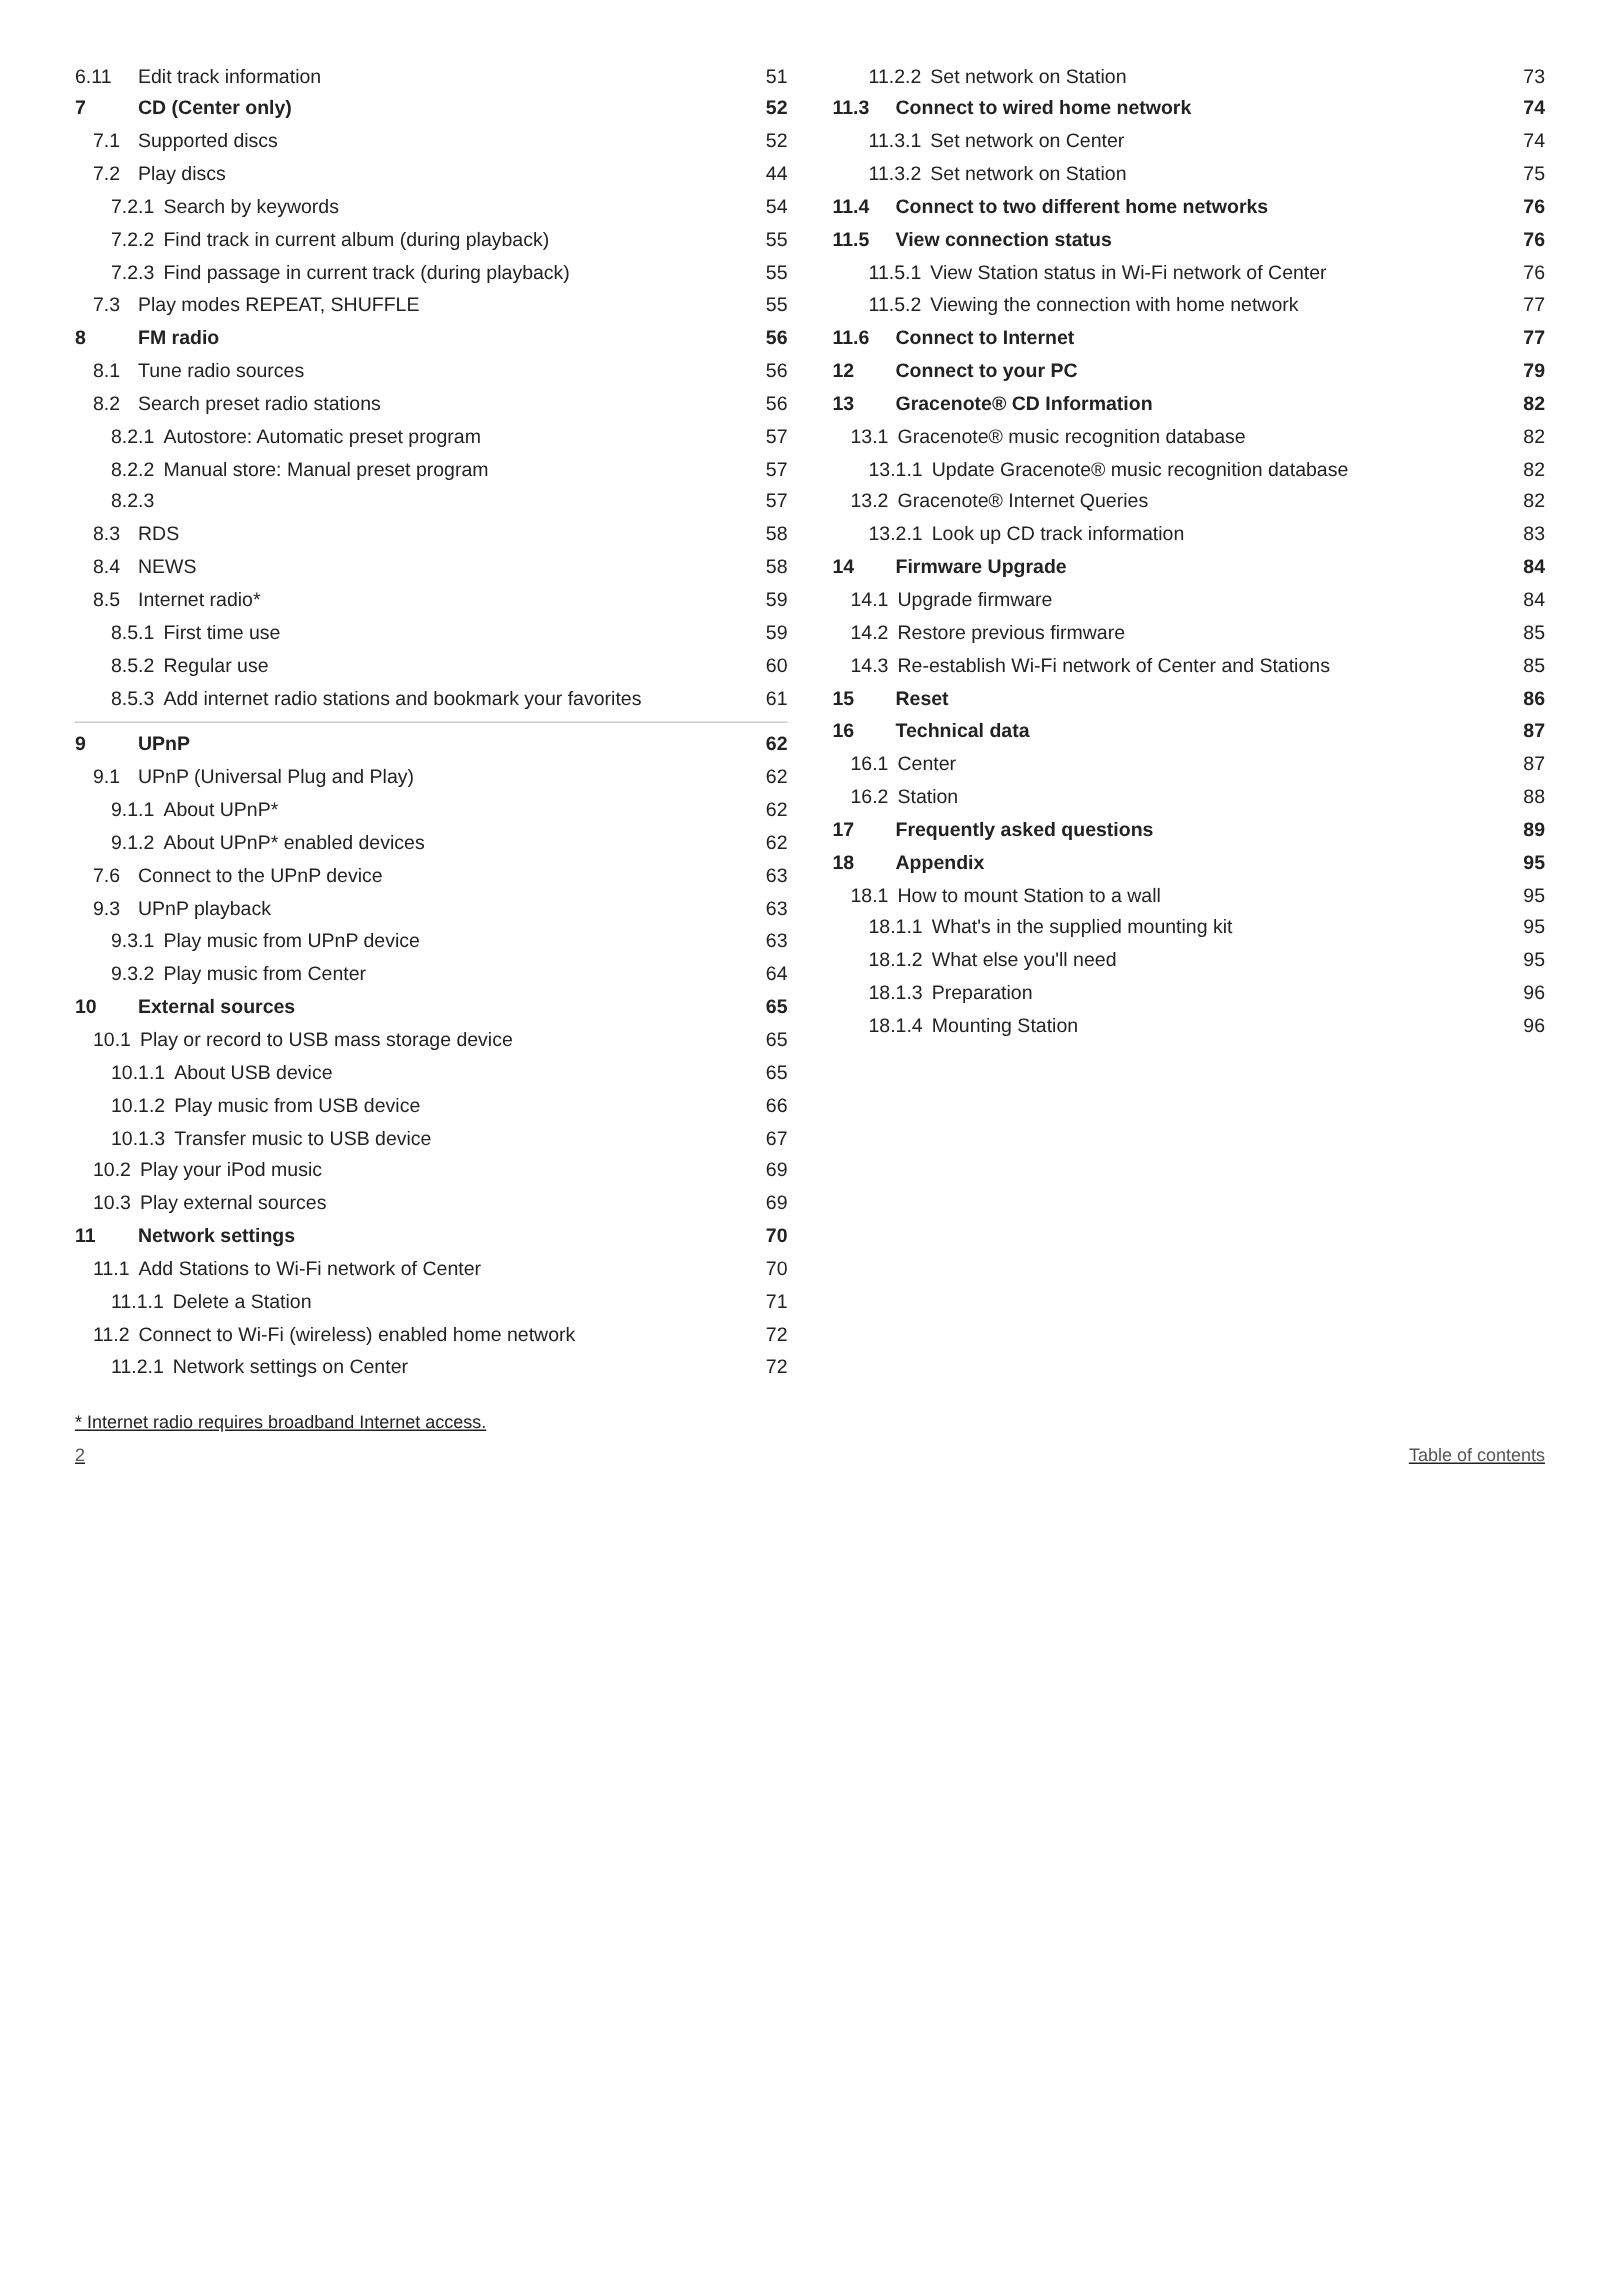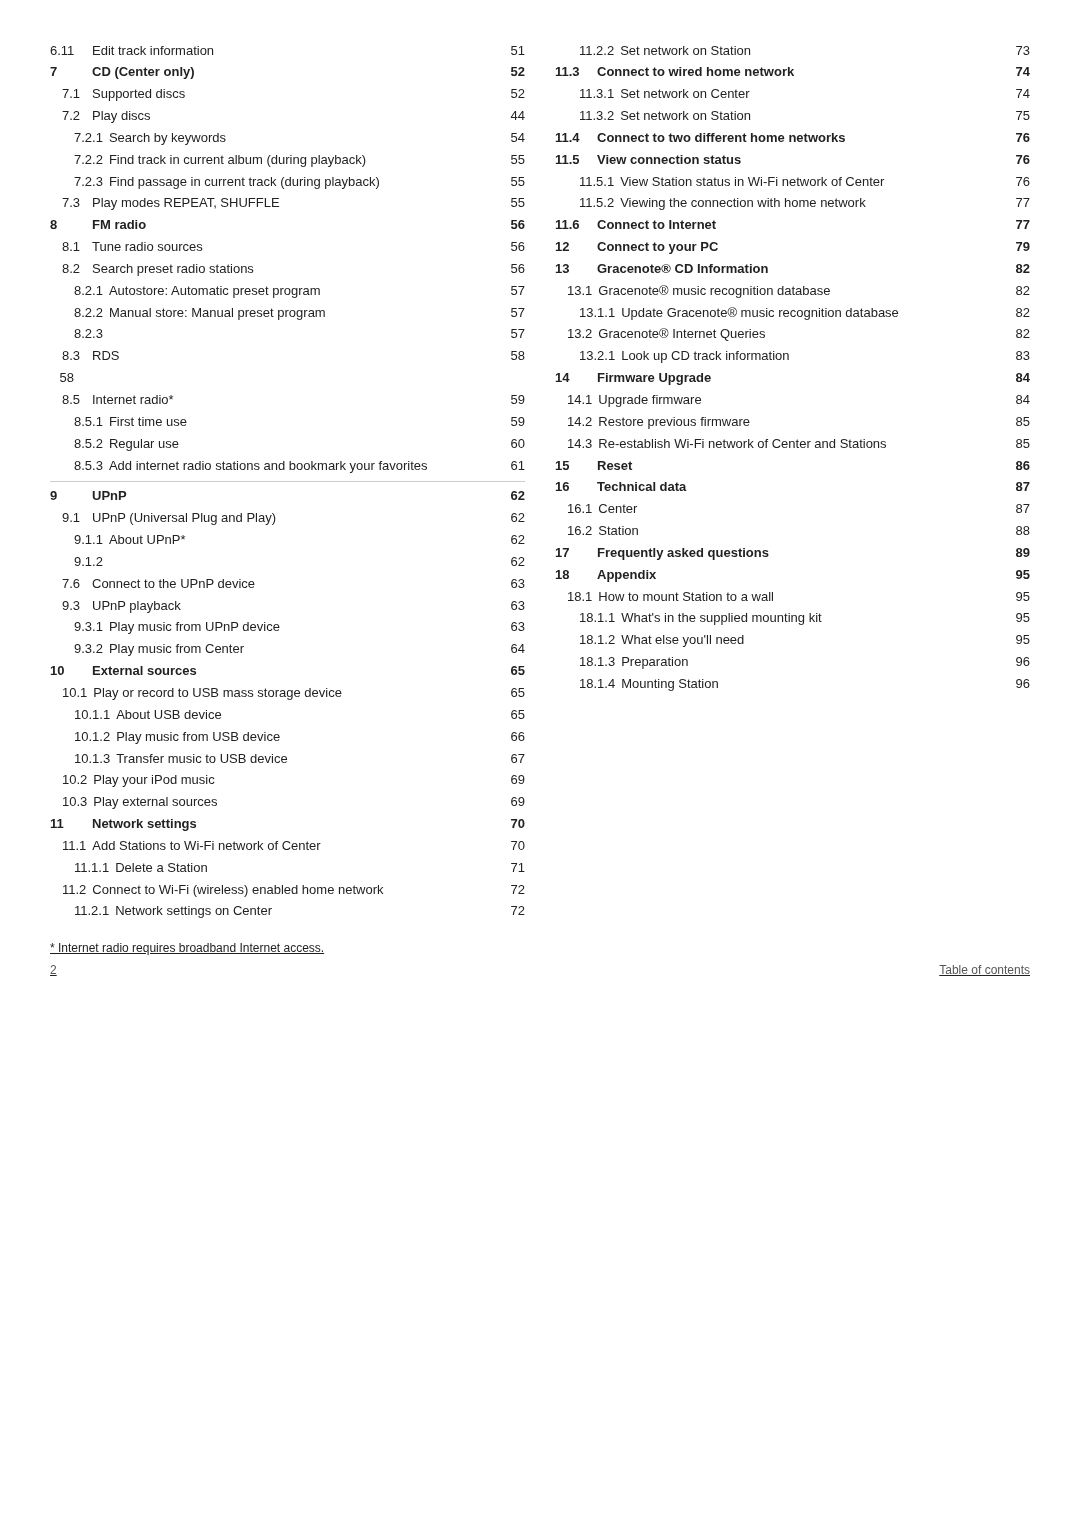--- a/index.html
+++ b/index.html
@@ -171,20 +171,24 @@
           <span class="page">57</span>
         </div>
         <div class="toc-entry indent1">
           <div class="entry-left">
             <span class="num">8.3</span>
             <span class="title">RDS</span>
           </div>
           <span class="page">58</span>
         </div>
         <div class="toc-entry indent1">
+          <div class="entry-left">
+            <span class="num">8.4</span>
+            <span class="title">NEWS</span>
+          </div>
           <span class="page">58</span>
         </div>
         <div class="toc-entry indent1">
           <div class="entry-left">
             <span class="num">8.5</span>
             <span class="title">Internet radio*</span>
           </div>
           <span class="page">59</span>
         </div>
         <div class="toc-entry indent2">
@@ -226,20 +230,21 @@
         <div class="toc-entry indent2">
           <div class="entry-left">
             <span class="num">9.1.1</span>
             <span class="title">About UPnP*</span>
           </div>
           <span class="page">62</span>
         </div>
         <div class="toc-entry indent2">
           <div class="entry-left">
             <span class="num">9.1.2</span>
+            <span class="title">About UPnP* enabled devices</span>
           </div>
           <span class="page">62</span>
         </div>
         <div class="toc-entry indent1">
           <div class="entry-left">
             <span class="num">7.6</span>
             <span class="title">Connect to the UPnP device</span>
           </div>
           <span class="page">63</span>
         </div>

